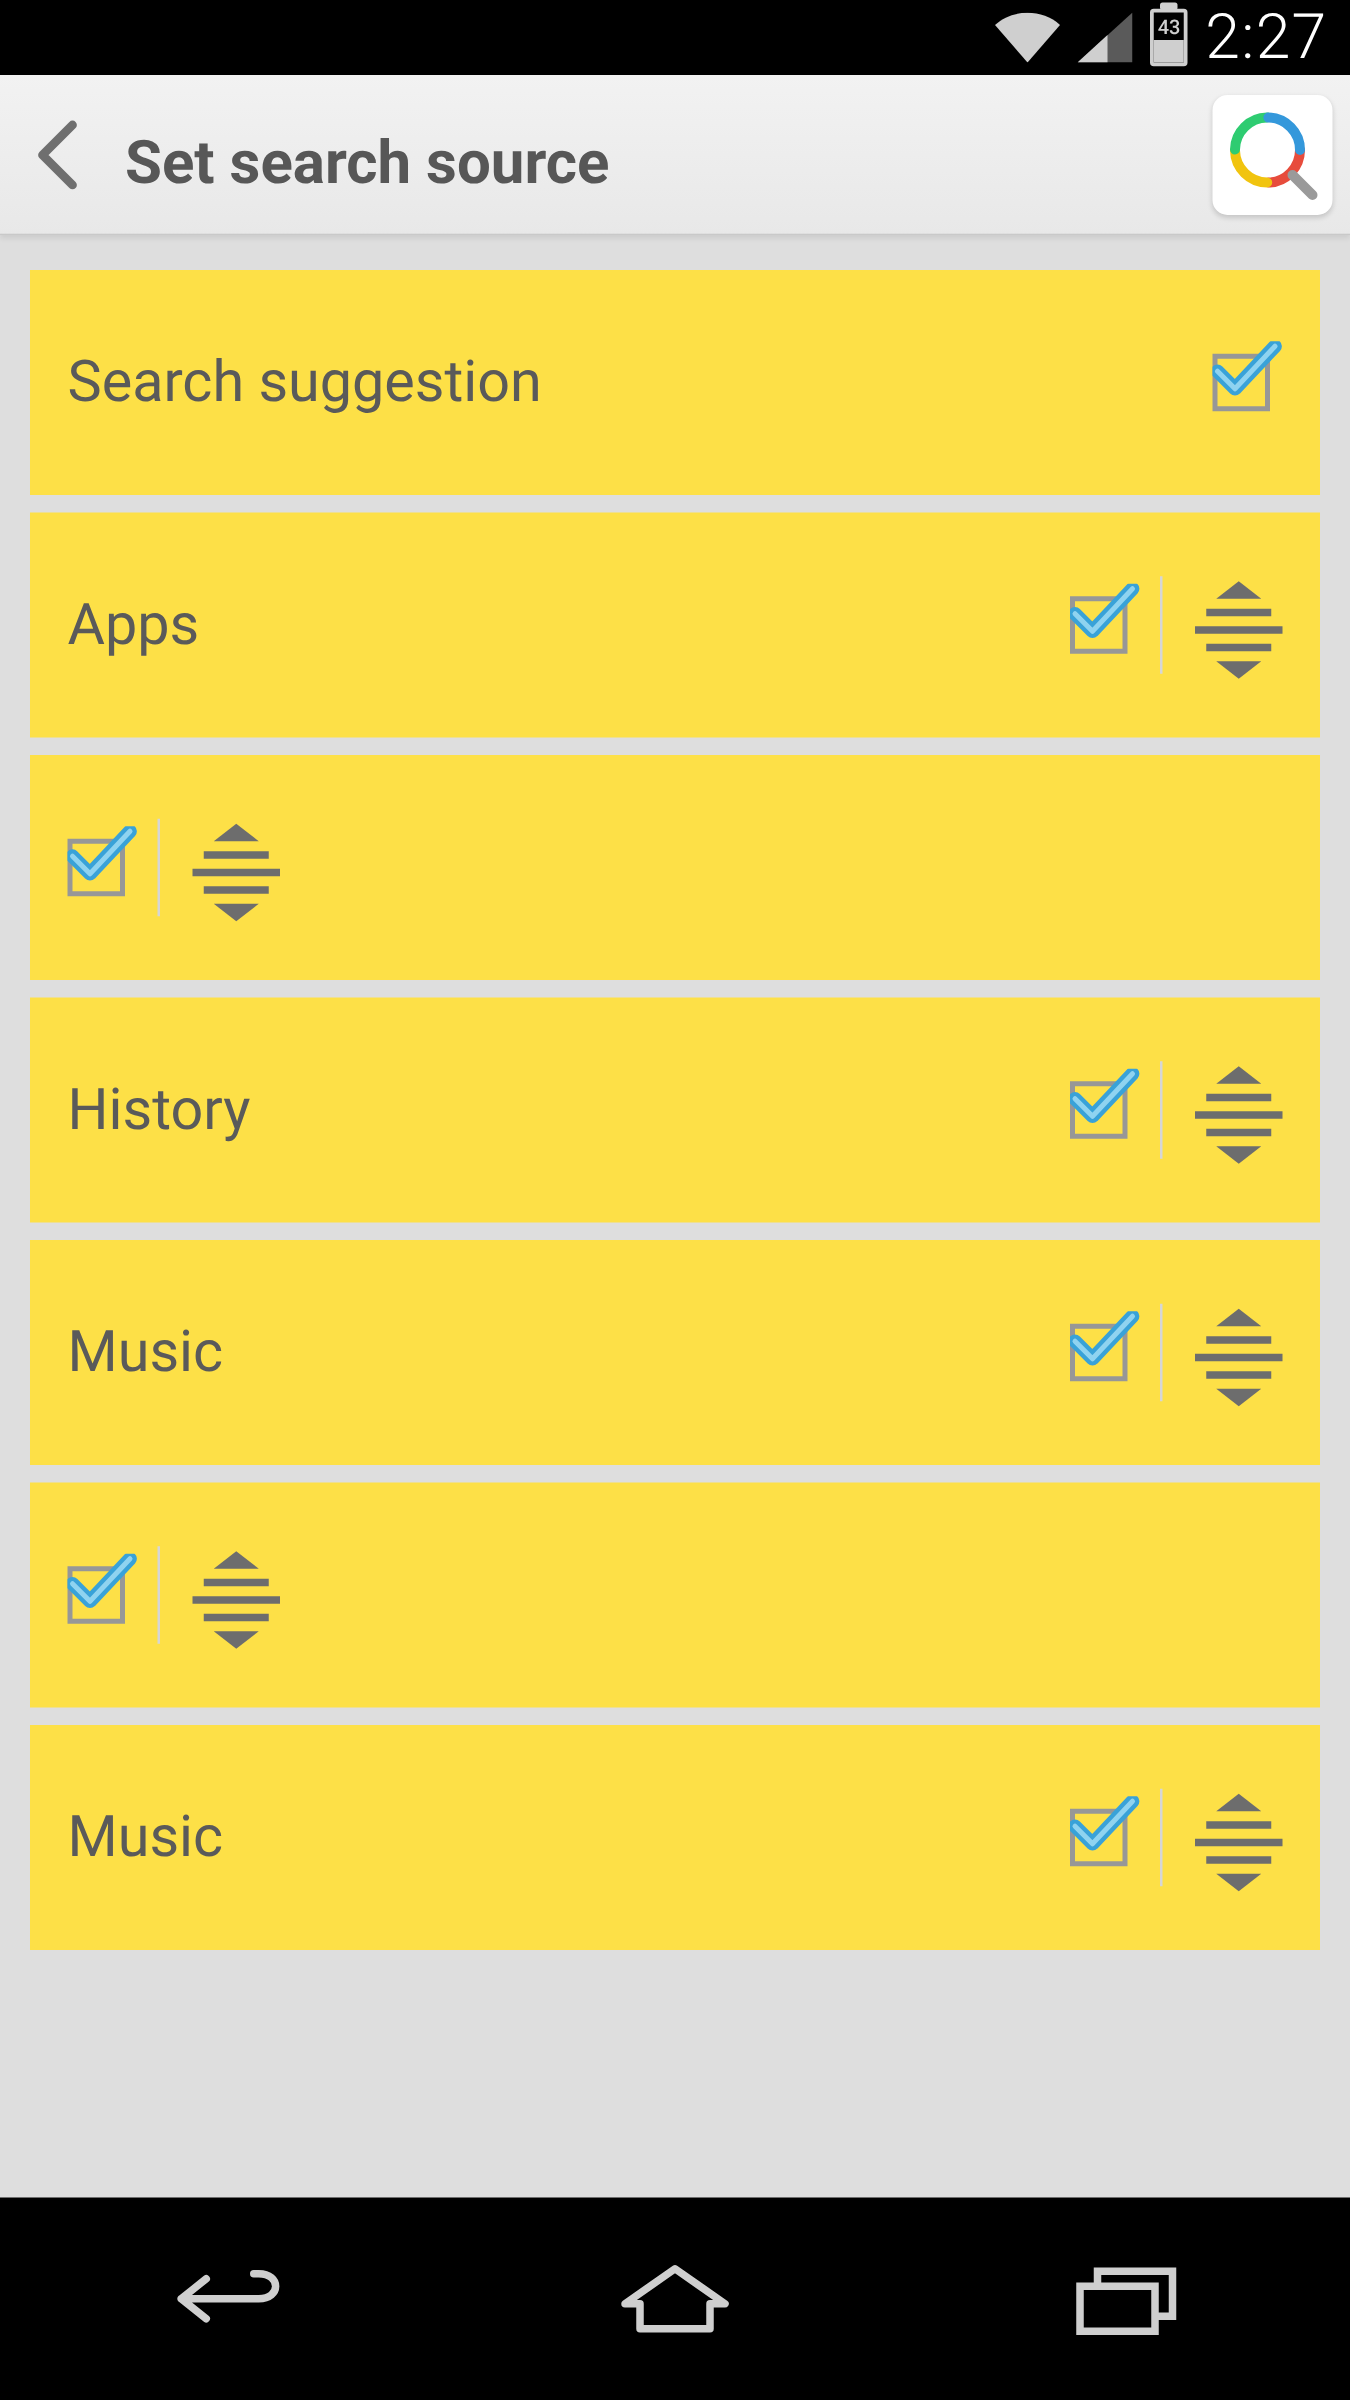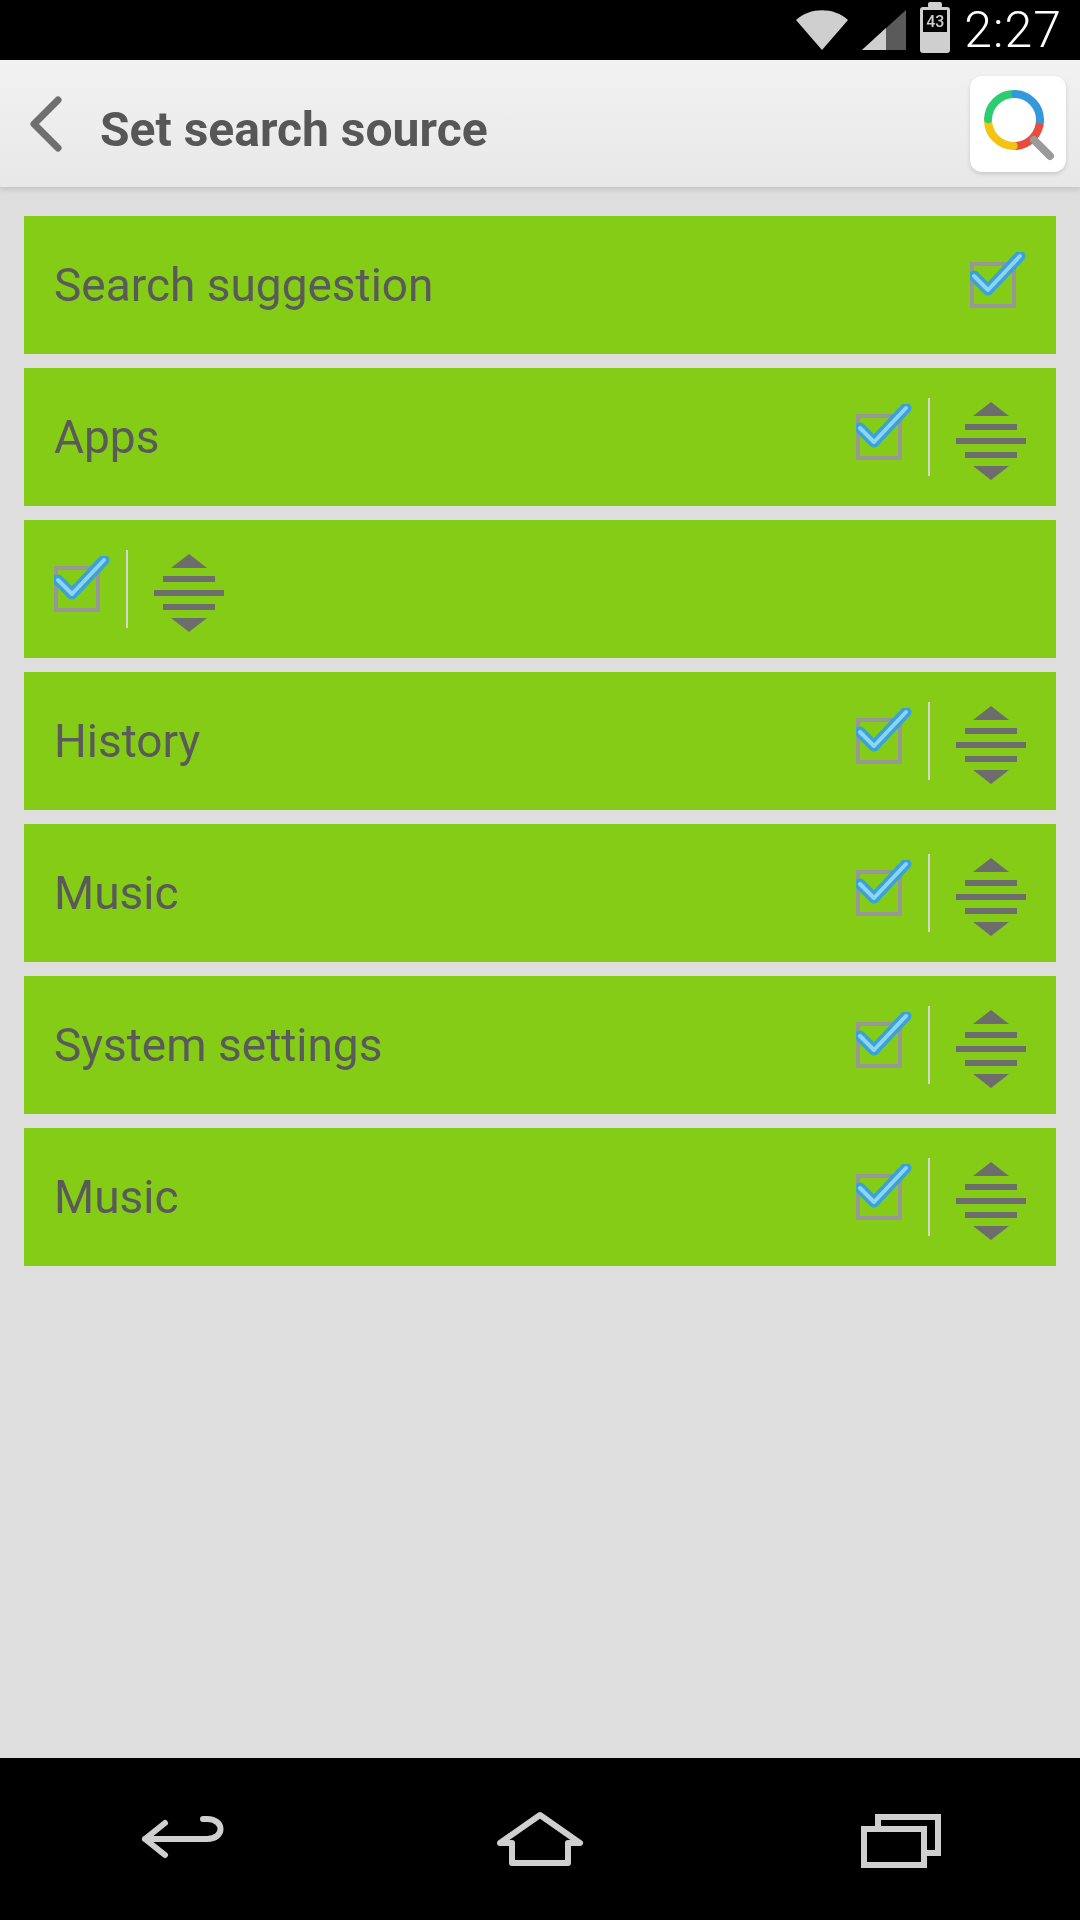--- a/index.html
+++ b/index.html
@@ -72,22 +72,22 @@
     border-radius: 12px;
     box-shadow: 0 2px 4px rgba(0,0,0,0.15);
     display:flex; align-items:center; justify-content:center;
     position:relative;
   }
 
   
   .content { flex:1 1 auto; padding: 28px 24px; }
   .list { display:flex; flex-direction:column; gap: 14px; }
   .row {
-    background:#84cc16;
-    height: 138px;
+    background:#fde047;
+    height: 180px;
     display:flex;
     align-items:center;
     padding: 0 30px;
   }
   .row .label {
     flex:1 1 auto;
     font-size: 46px;
     font-weight: 400;
     color:#5a5a5a;
   }
@@ -232,21 +232,20 @@
         <span class="divider"></span>
         <span class="tune">
           <div class="tri-up"></div>
           <div class="bar top"></div>
           <div class="bar mid"></div>
           <div class="bar bot"></div>
           <div class="tri-dn"></div>
         </span>
       </div>
       <div class="row">
-        <span class="label">System settings</span>
         <span class="checkbox">
           <svg width="56" height="46" viewBox="0 0 56 46">
             <use href="#checkmark"></use>
           </svg>
         </span>
         <span class="divider"></span>
         <span class="tune">
           <div class="tri-up"></div>
           <div class="bar top"></div>
           <div class="bar mid"></div>

